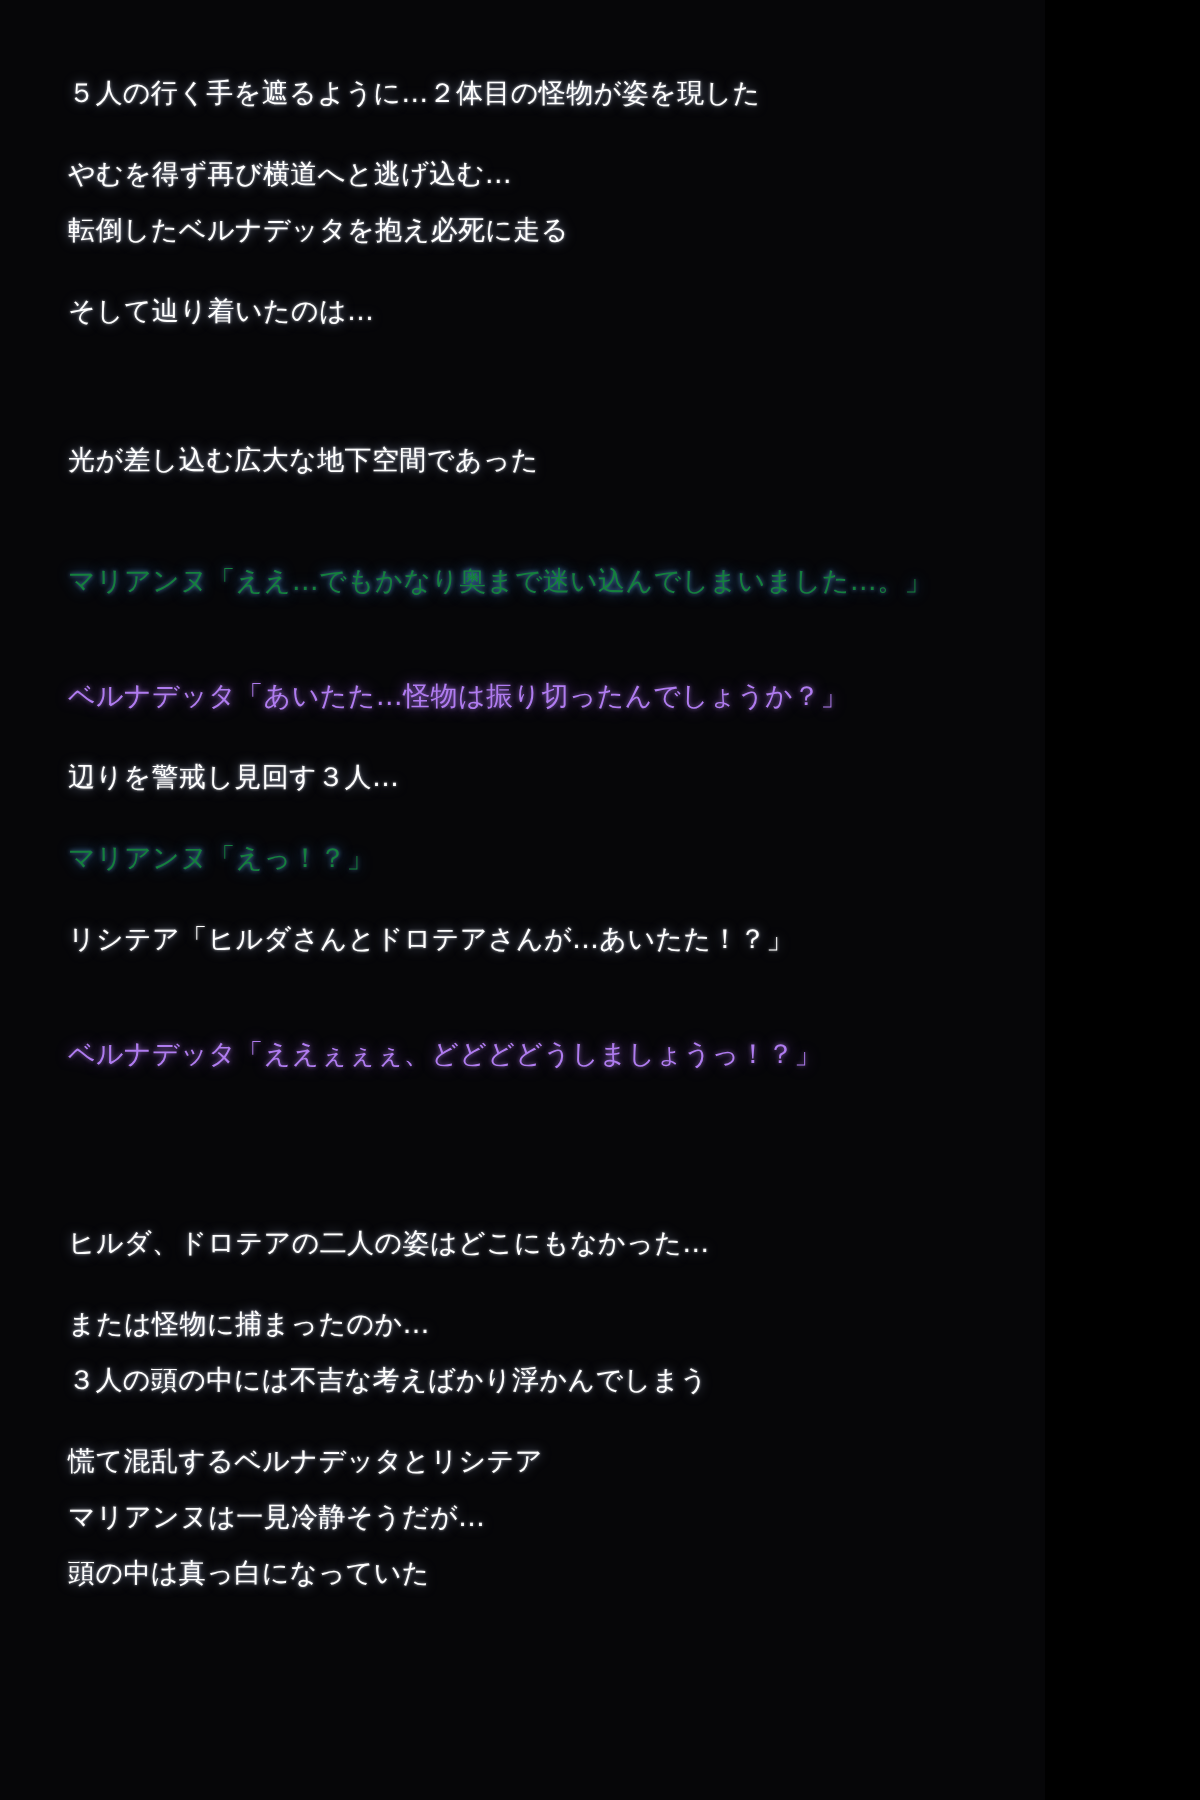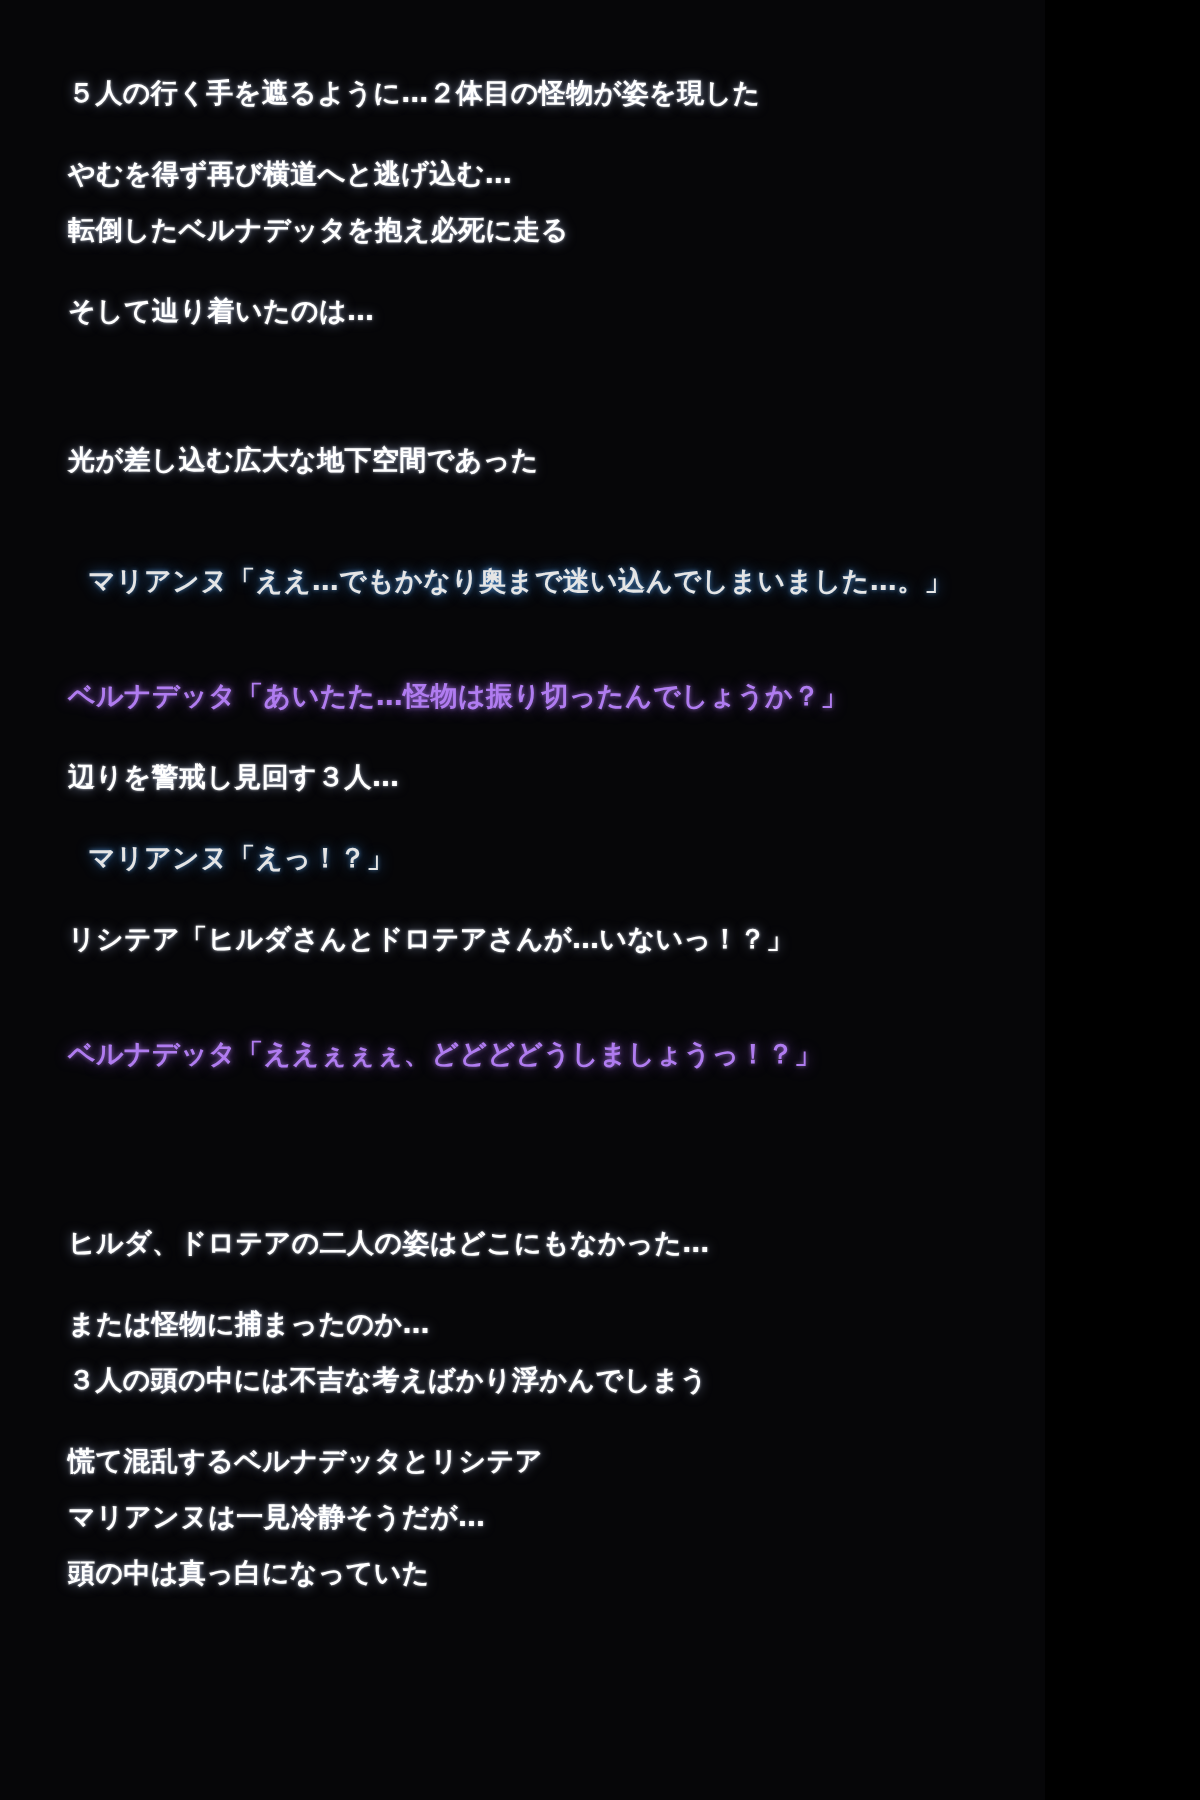--- a/index.html
+++ b/index.html
@@ -25,29 +25,28 @@
     left: 68px;
     top: 0;
     width: 940px;
   }
   .line {
     font-size: 27px;
     line-height: 41px;
     color: #ffffff;
     white-space: pre;
     letter-spacing: 0.4px;
-    font-weight: bold;
   }
   .spacer-md { height: 40px; }
   .spacer-xl { height: 108px; }
   .top-pad { height: 72px; }
   .blk { }
   .blk .line + .line { margin-top: 15px; }
   .c-white { color: #ffffff; }
-  .c-blue  { color: #e5e5e5; margin-left: 20px; }
+  .c-blue  { color: #15803d; }
   .c-purple{ color: #b07cf0; }
   .glow-white { text-shadow: 0 0 12px rgba(190,210,255,0.55), 0 0 3px rgba(255,255,255,0.7); }
   .glow-blue  { text-shadow: 0 0 14px rgba(60,140,230,0.75), 0 0 4px rgba(120,190,255,0.6); }
   .glow-purple{ text-shadow: 0 0 14px rgba(150,90,230,0.75), 0 0 4px rgba(200,150,255,0.6); margin-top: 34px; }
 </style>
 </head>
 <body>
 
 <div class="page">
   <div class="content">
@@ -100,21 +99,21 @@
 
     <div class="spacer-md"></div>
 
     <div class="blk">
       <div class="line c-blue glow-blue">マリアンヌ「えっ！？」</div>
     </div>
 
     <div class="spacer-md"></div>
 
     <div class="blk">
-      <div class="line c-white glow-white">リシテア「ヒルダさんとドロテアさんが…いないっ！？」</div>
+      <div class="line c-white glow-white">リシテア「ヒルダさんとドロテアさんが…あいたた！？」</div>
     </div>
 
     <div class="spacer-md"></div>
 
     <div class="blk">
       <div class="line c-purple glow-purple">ベルナデッタ「ええぇぇぇ、どどどどうしましょうっ！？」</div>
     </div>
 
     <div class="spacer-xl"></div>
     <div class="spacer-md"></div>

